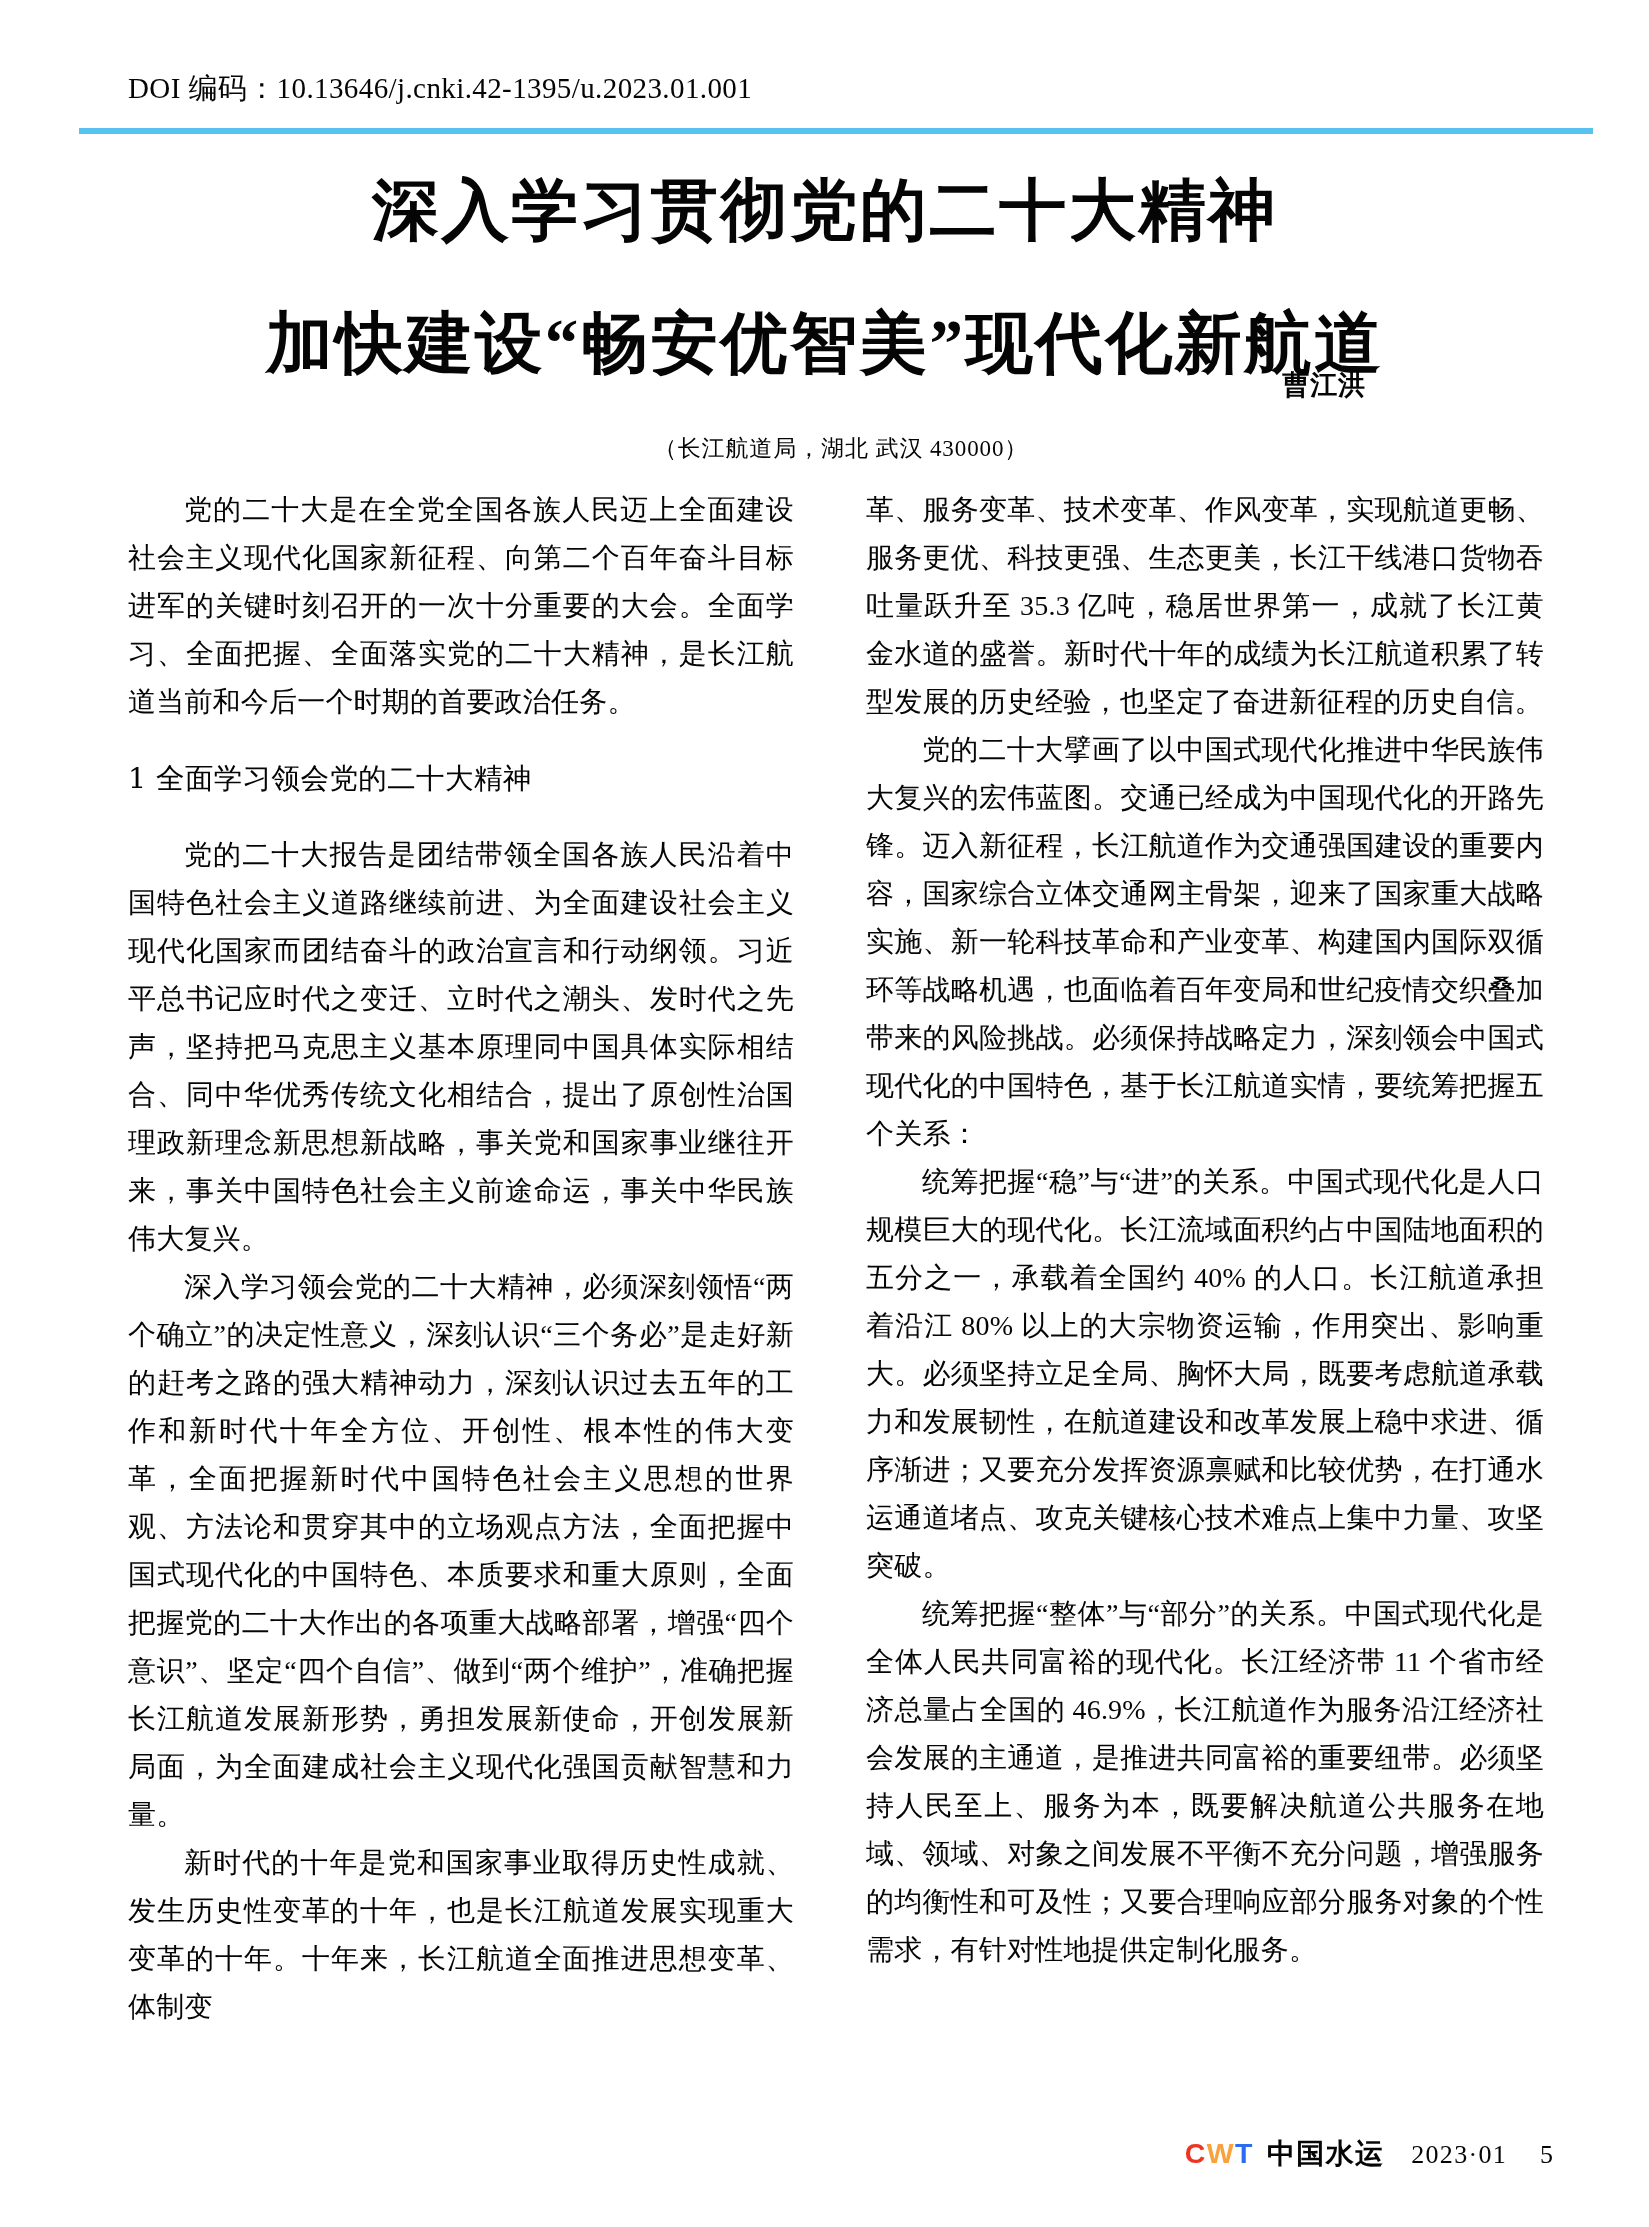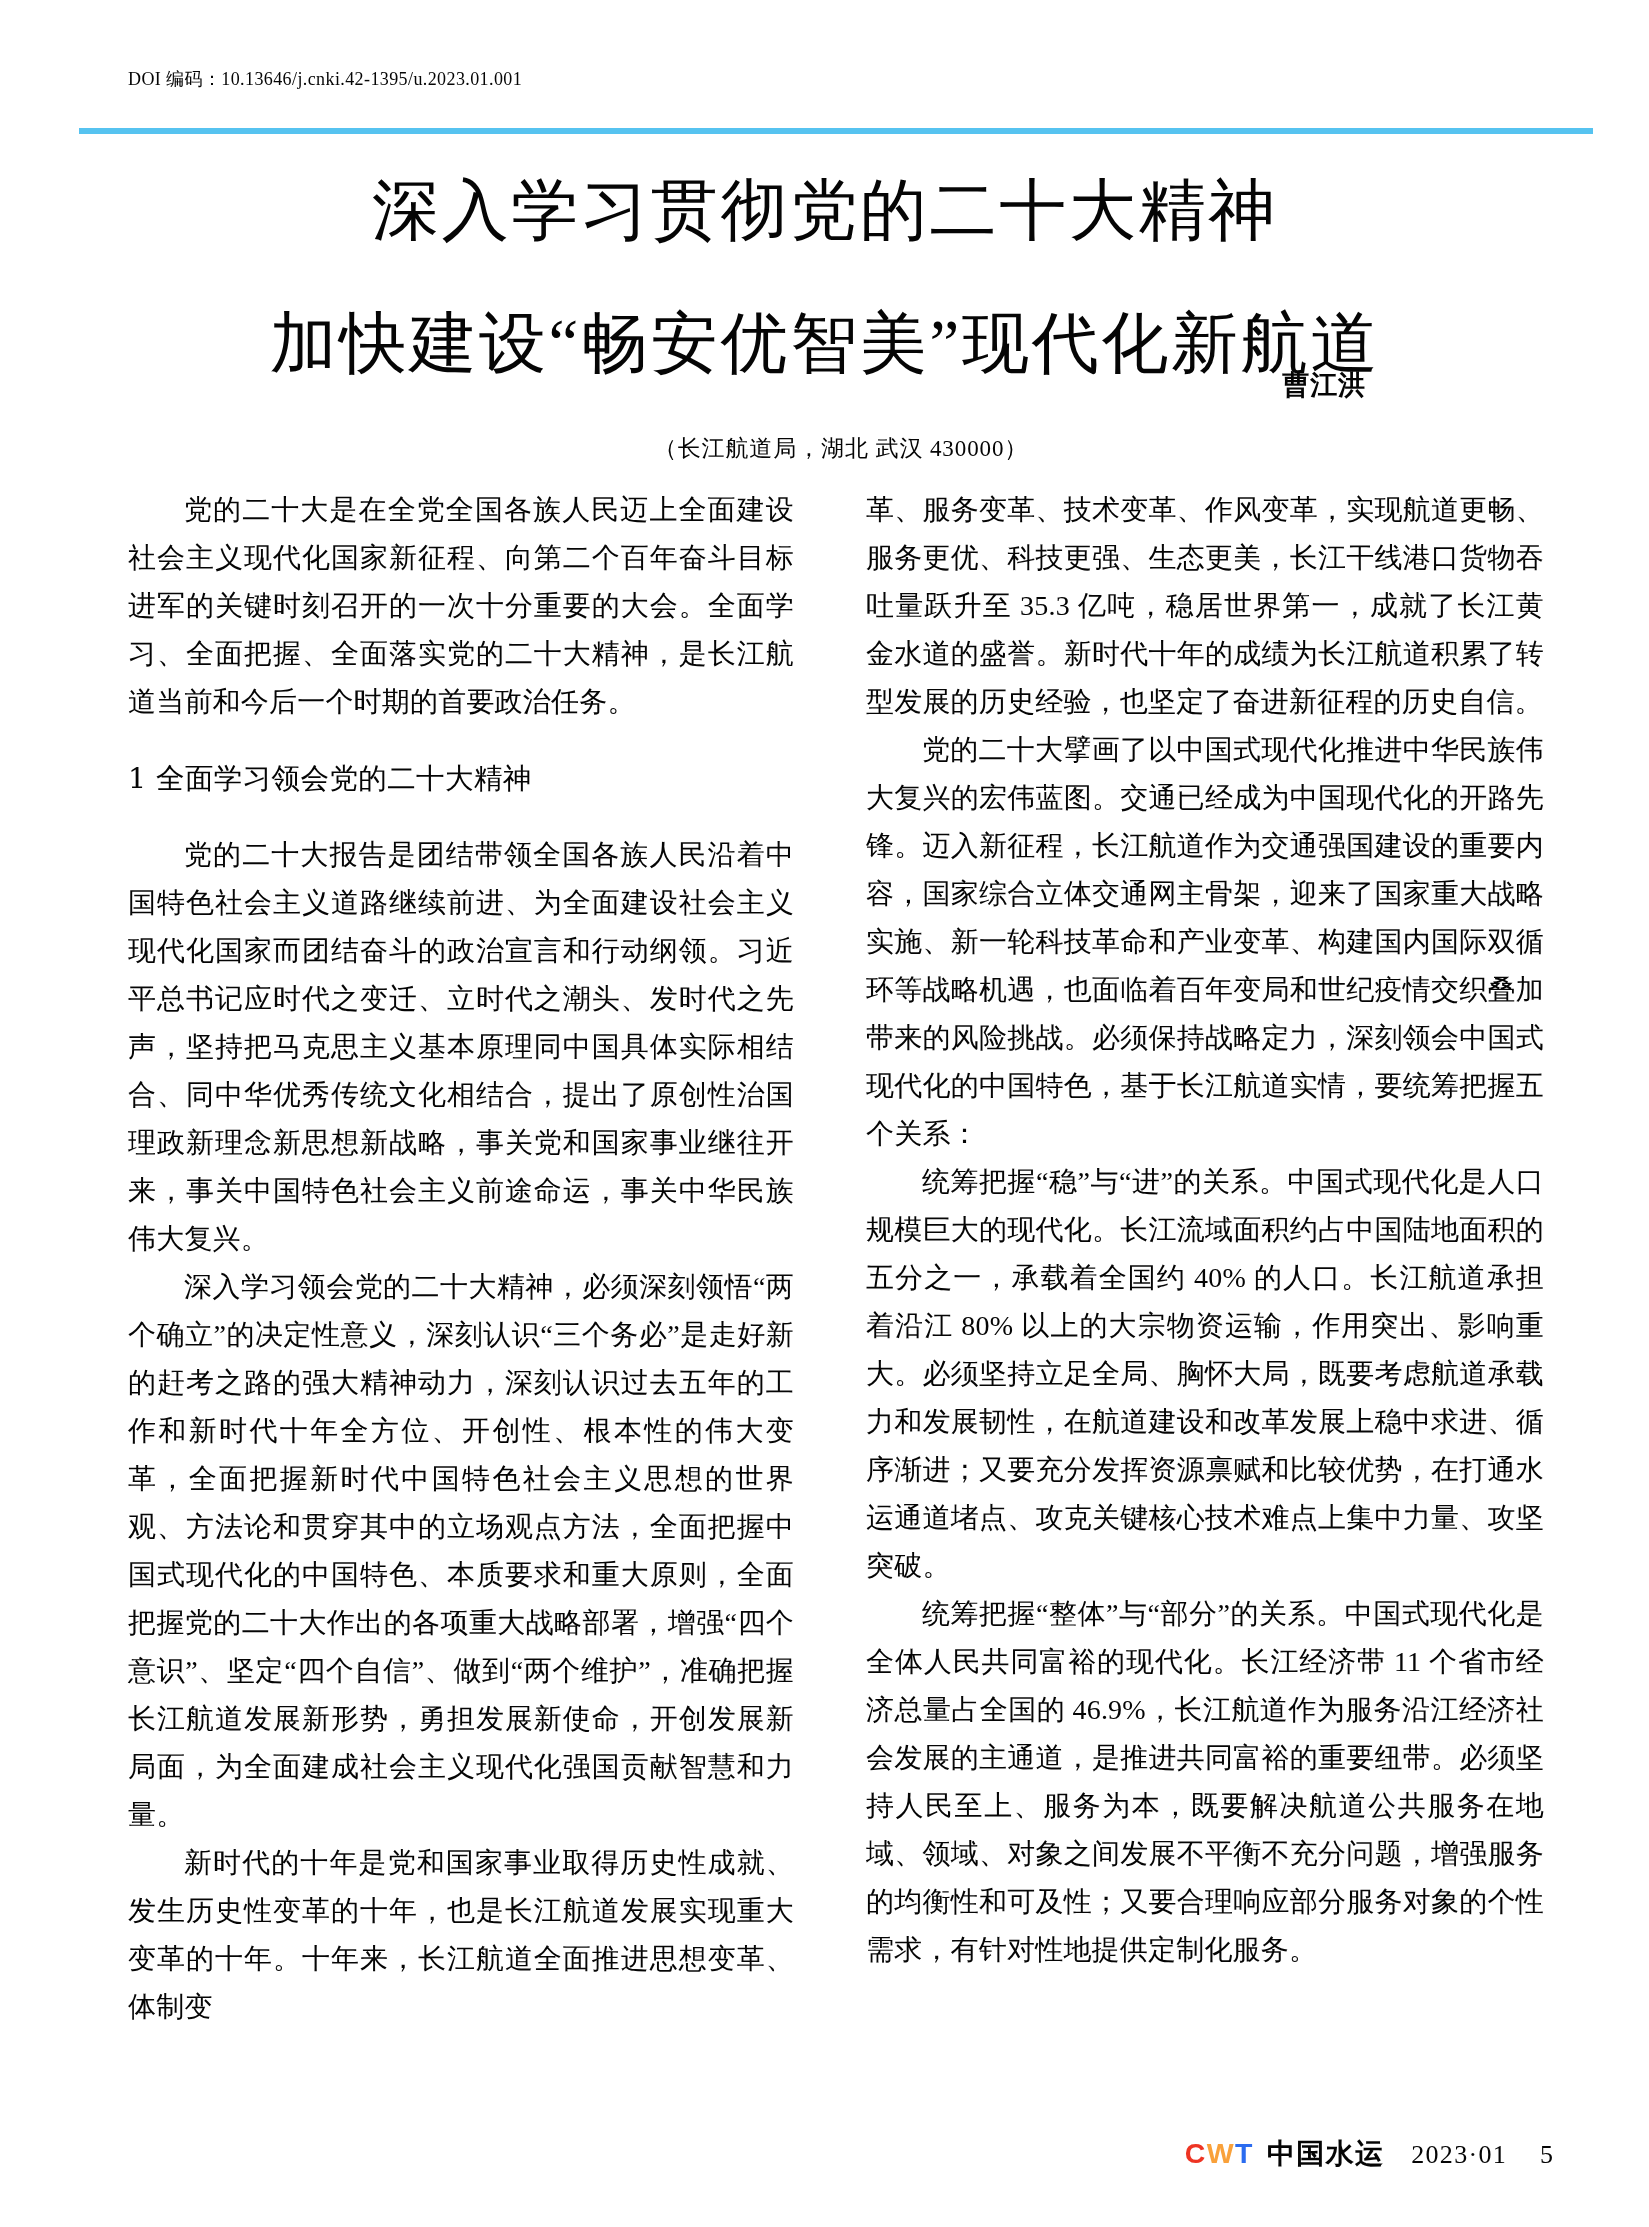--- a/index.html
+++ b/index.html
@@ -10,42 +10,42 @@
   body {
     position: relative;
     width: 1650px;
     height: 2239px;
     font-family: "Liberation Serif", "DejaVu Serif", serif;
     color: #050505;
     overflow: hidden;
   }
   .doi-line {
     position: absolute;
-    top: 66px;
+    top: 75px;
     left: 128px;
-    font-size: 18px;
+    font-size: 29px;
     line-height: 27px;
     letter-spacing: 0.4px;
     white-space: nowrap;
   }
   .rule {
     position: absolute;
     top: 128px;
     left: 79px;
     width: 1514px;
     height: 5.8px;
   }
   .title-block {
     position: absolute;
     top: 144px;
     left: 0;
     width: 1650px;
     text-align: center;
     font-size: 67px;
-    font-weight: normal;
+    font-weight: bold;
     line-height: 133px;
     letter-spacing: 2.7px;
     white-space: nowrap;
   }
   .author-line {
     position: absolute;
     top: 369px;
     left: 0;
     width: 1366px;
     text-align: right;

